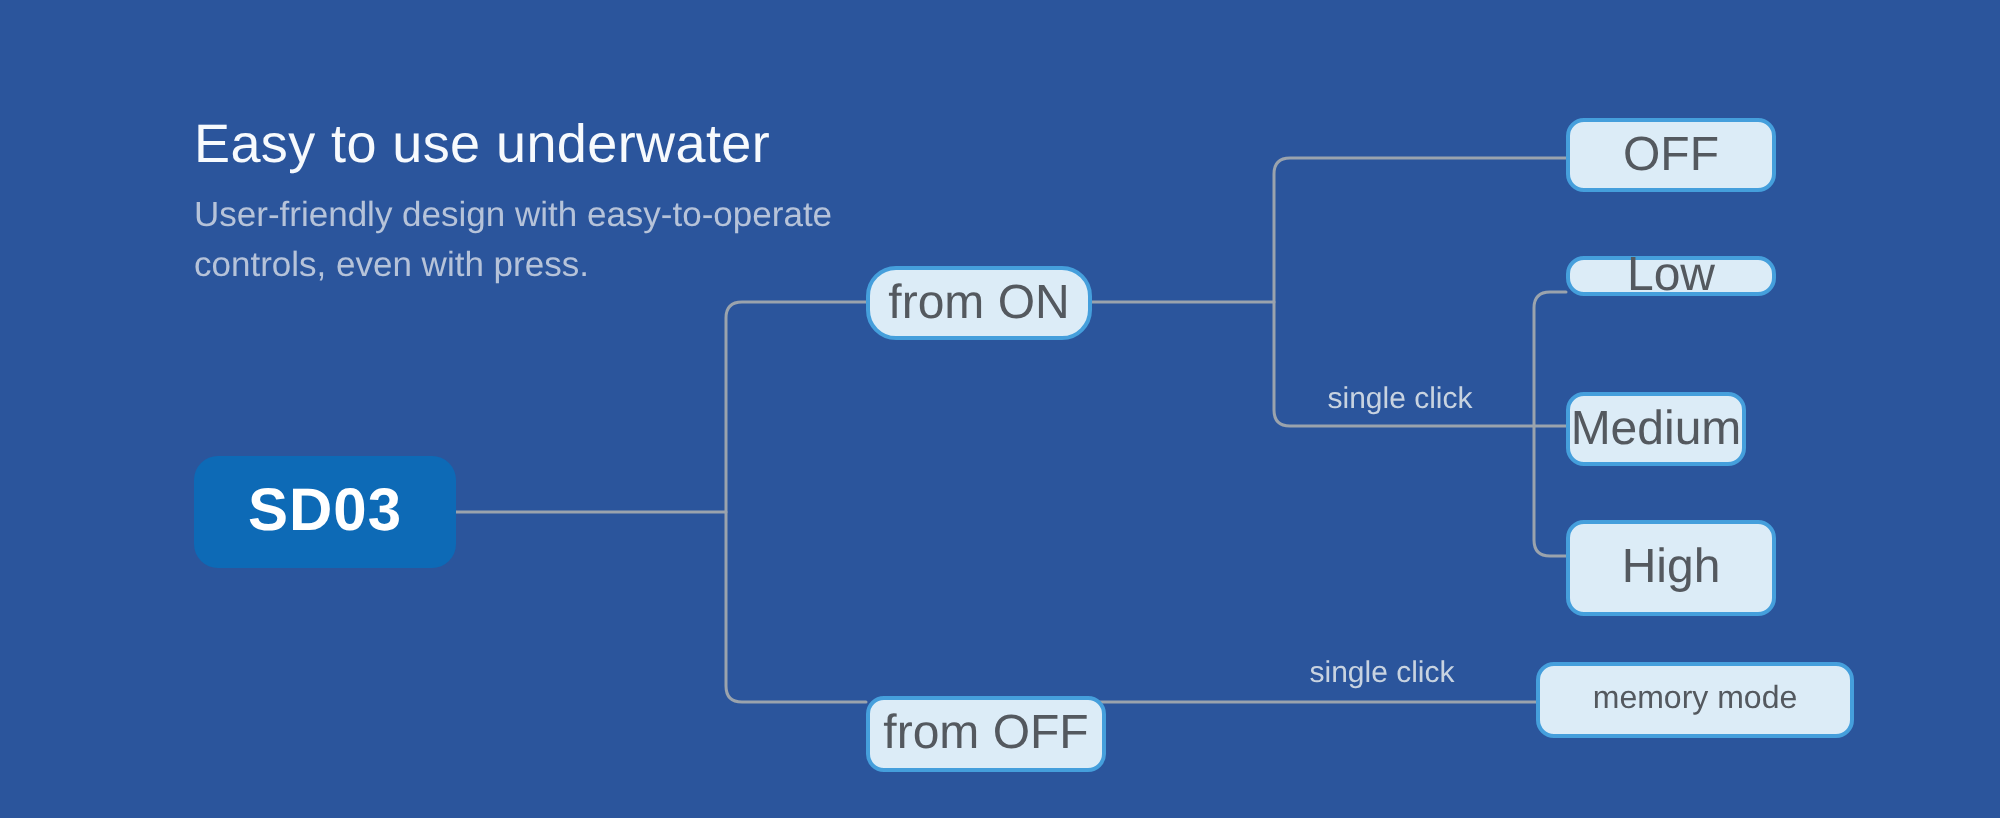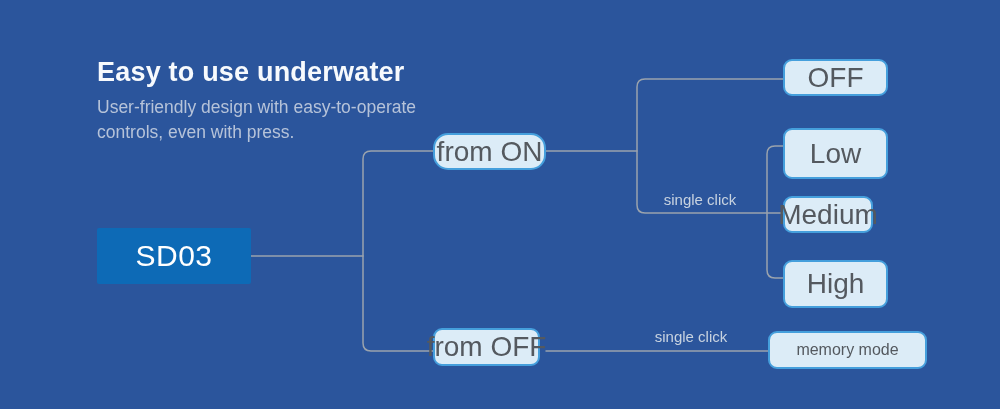--- a/index.html
+++ b/index.html
@@ -23,21 +23,21 @@
     position: relative;
     width: 1000px;
     height: 409px;
     background: var(--bg);
   }
   .title {
     position: absolute;
     left: 97px;
     top: 57px;
     font-size: 27px;
-    font-weight: 700;
+    font-weight: 400;
     letter-spacing: 0.2px;
     color: var(--title);
   }
   .subtitle {
     position: absolute;
     left: 97px;
     top: 95px;
     font-size: 17.5px;
     line-height: 25px;
     color: var(--subtitle);
@@ -55,41 +55,41 @@
   }
   .node {
     position: absolute;
     display: flex;
     align-items: center;
     justify-content: center;
     background: var(--node-fill);
     border: 2px solid var(--node-border);
     border-radius: 9px;
     color: var(--node-text);
-    font-size: 28px;
+    font-size: 24px;
     white-space: nowrap;
   }
   .root-node {
     position: absolute;
     left: 97px; top: 228px;
-    width: 154px; height: 56px;
+    width: 131px; height: 56px;
     display: flex;
     align-items: center;
     justify-content: center;
     background: var(--root-fill);
-    border-radius: 2px;
+    border-radius: 12px;
     color: #ffffff;
     font-size: 30px;
-    font-weight: 400;
+    font-weight: 700;
     letter-spacing: 0.5px;
   }
   .node-from-on  { left: 433px; top: 133px; width: 113px; height: 37px; border-radius: 15px; }
-  .node-from-off { left: 433px; top: 328px; width: 107px; height: 38px; }
+  .node-from-off { left: 433px; top: 348px; width: 120px; height: 38px; }
   .node-off      { left: 783px; top:  59px; width: 105px; height: 37px; }
-  .node-low      { left: 783px; top: 128px; width: 105px; height: 51px; }
+  .node-low      { left: 783px; top: 128px; width: 105px; height: 20px; }
   .node-medium   { left: 783px; top: 196px; width: 90px; height: 37px; }
   .node-high     { left: 783px; top: 260px; width: 105px; height: 48px; }
   .node-memory   { left: 768px; top: 331px; width: 159px; height: 38px; font-size: 16px; }
   .edge-label {
     position: absolute;
     width: 110px;
     text-align: center;
     font-size: 15px;
     color: var(--edge-label);
   }

